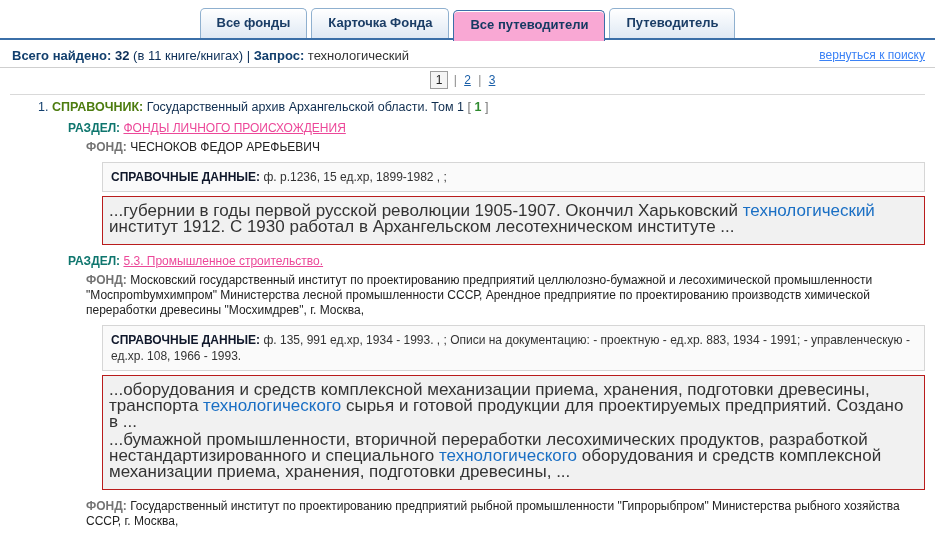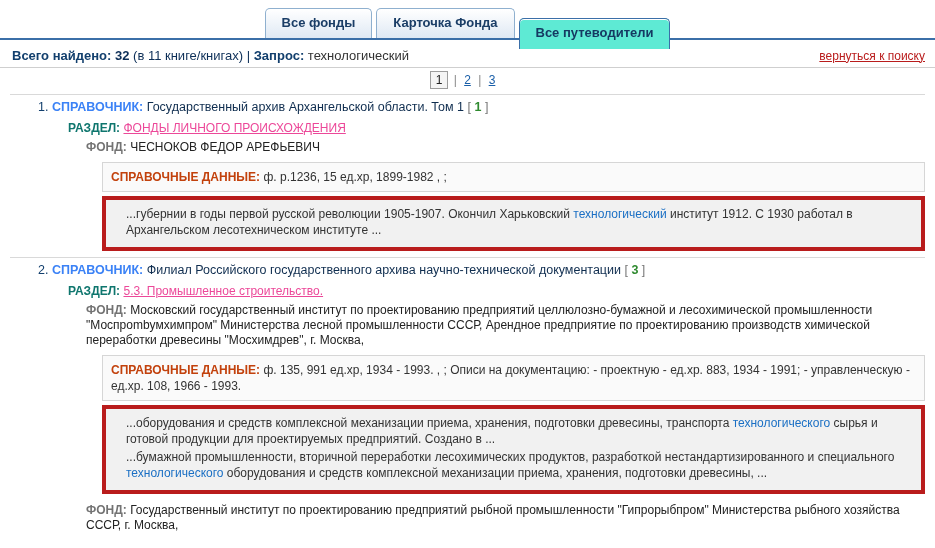--- a/index.html
+++ b/index.html
@@ -32,46 +32,46 @@
     color: #1a3d66;
     background: linear-gradient(#ffffff, #dfe9f4);
     border: 1px solid #8fb0cf;
     border-bottom: none;
     border-radius: 5px 5px 0 0;
     cursor: pointer;
     line-height: 16px;
     box-shadow: inset 0 1px 0 #ffffff;
   }
   .tab.active {
-    background: #5eead4;
+    background: #f9a8d4;
     border-color: #3b6fa8;
     color: #153a62;
     position: relative;
-    top: 11px;
+    top: 3px;
     padding-bottom: 8px;
   }
 
   
   .summary-row {
     display: flex;
-    align-items: center;
+    align-items: flex-start;
     justify-content: space-between;
     padding: 8px 10px 4px 12px;
     border-bottom: 1px solid #cfcfcf;
   }
   .summary {
     font-size: 13px;
     color: #0d2f58;
   }
   .summary b { color: #0d2f58; }
   .summary .lbl { font-weight: bold; color: #123f6d; }
   .summary .qv { font-weight: normal; color: #333333; }
   .backlink {
     font-size: 12px;
-    color: #b91c1c;
+    color: #3b82f6;
     text-decoration: underline;
     cursor: pointer;
     white-space: nowrap;
   }
 
   
   .pager {
     text-align: center;
     padding: 5px 8px 7px 0;
     font-size: 12px;
@@ -97,21 +97,21 @@
   .results { padding: 0 10px 0 10px; }
   .result-block { margin-bottom: 2px; }
 
   .ref-line {
     border-top: 1px solid #d9d9d9;
     padding: 5px 0 4px 28px;
     font-size: 12.5px;
     color: #123f6d;
   }
   .ref-num { color: #123f6d; font-weight: normal; }
-  .ref-label { color: #3b82f6; font-weight: bold; margin-top: 32px; }
+  .ref-label { color: #4d7c0f; font-weight: bold; margin-top: 32px; }
   .ref-title { color: #0f2d4f; font-weight: normal; }
   .ref-count { color: #2f8a2f; font-weight: bold; }
   .ref-count .brk { color: #777777; font-weight: normal; }
 
   .indent1 { padding-left: 58px; }
 
   .section-line {
     padding: 3px 0 2px 0;
     font-size: 12px;
   }
@@ -133,47 +133,48 @@
   .panel {
     margin: 4px 0 4px 34px;
     border: 1px solid #d6d6d6;
     background: #fafafa;
     padding: 6px 8px 6px 8px;
     font-size: 12px;
     line-height: 16px;
     color: #333333;
   }
   .panel .sd-label {
-    color: #c2410c;
+    color: #0f172a;
     font-weight: bold;
   }
   .snippet {
     margin: 4px 0 6px 34px;
-    border: 4px solid #b91c1c;
+    border: 1px solid #b91c1c;
     background: #f1f1f1;
-    padding: 6px 8px 7px 20px;
-    font-size: 12px;
+    padding: 6px 8px 7px 6px;
+    font-size: 17px;
     line-height: 16px;
     color: #333333;
   }
   .snippet p { margin: 0 0 2px 0; }
   .hl {
     color: #1a6fc4;
     text-decoration: none;
   }
 </style>
 </head>
 <body>
 
 <div class="page">
 
   <div class="tabbar">
     <div class="tab">Все фонды</div>
     <div class="tab">Карточка Фонда</div>
     <div class="tab active">Все путеводители</div>
+    <div class="tab">Путеводитель</div>
   </div>
 
   <div class="summary-row">
     <div class="summary">
       <span class="lbl">Всего найдено:</span>
       <b>32</b>
       <span>(в 11 книге/книгах)</span>
       <span>|</span>
       <span class="lbl">Запрос:</span>
       <span class="qv">технологический</span>
@@ -215,26 +216,20 @@
           <span>ф. р.1236, 15 ед.хр, 1899-1982 , ;</span>
         </div>
 
         <div class="snippet">
           <p><span>...губернии в годы первой русской революции 1905-1907. Окончил Харьковский </span><span class="hl">технологический</span><span> институт 1912. С 1930 работал в Архангельском лесотехническом институте ...</span></p>
         </div>
       </div>
     </div>
 
     <div class="result-block">
-      <div class="ref-line">
-        <span class="ref-num">2.</span>
-        <span class="ref-label">СПРАВОЧНИК:</span>
-        <span class="ref-title">Филиал Российского государственного архива научно-технической документации</span>
-        <span class="ref-count"><span class="brk">[&nbsp;</span><span>3</span><span class="brk">&nbsp;]</span></span>
-      </div>
 
       <div class="indent1">
         <div class="section-line">
           <span class="section-label">РАЗДЕЛ:</span>
           <span class="section-value">5.3. Промышленное строительство.</span>
         </div>
 
         <div class="fond-line">
           <span class="fond-label">ФОНД:</span>
           <span>Московский государственный институт по проектированию предприятий целлюлозно-бумажной и лесохимической промышленности "Моспрombумхимпром" Министерства лесной промышленности СССР, Арендное предприятие по проектированию производств химической переработки древесины "Мосхимдрев", г. Москва,</span>

